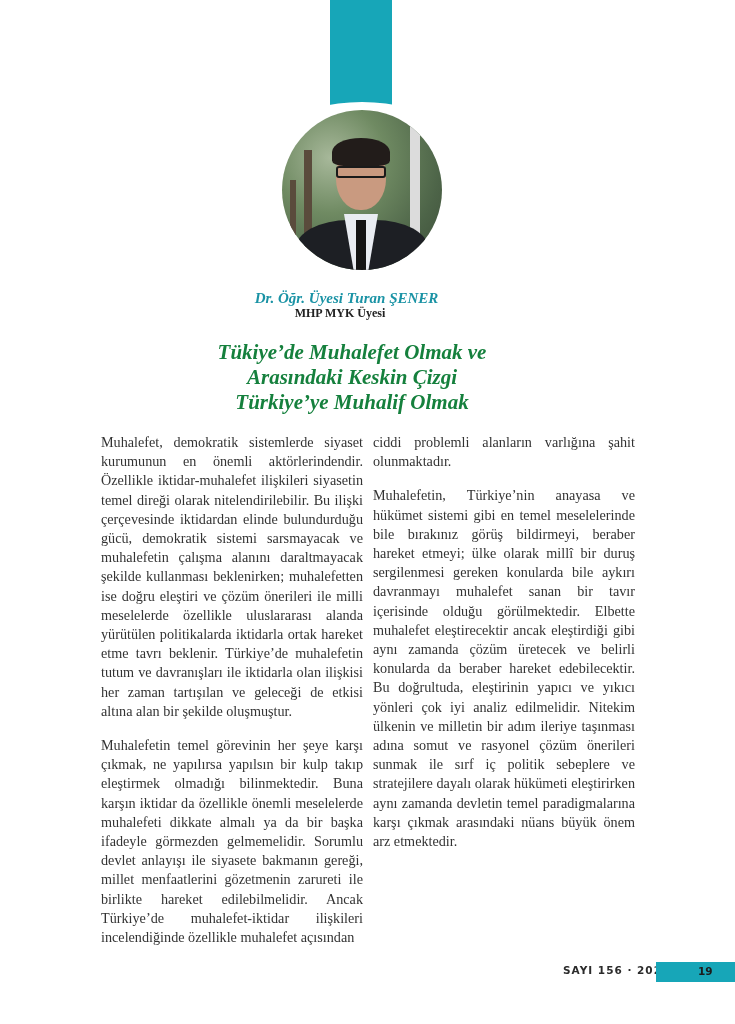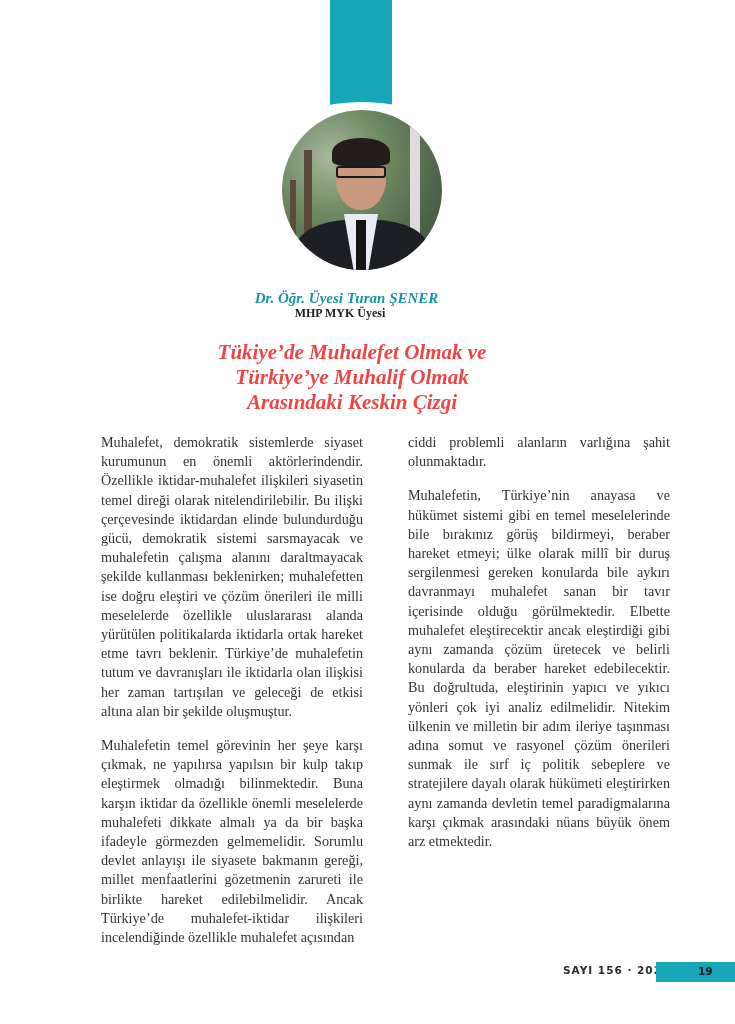--- a/index.html
+++ b/index.html
@@ -52,29 +52,29 @@
   .author {
     top: 290px; left: 0; padding-left: 60px; box-sizing: border-box;
     font-style: italic; font-weight: bold; font-size: 15px; color: #1a93a5;
   }
   .role {
     top: 306px; padding-left: 47px; box-sizing: border-box;
     font-weight: bold; font-size: 12px; color: #222;
   }
   .title {
     position: absolute; top: 340px; left: 0; width: 644px; padding-left: 60px; box-sizing: border-box;
-    text-align: center; font-style: italic; font-weight: bold; font-size: 21px; line-height: 25px; color: #ef4444;
+    text-align: center; font-style: italic; font-weight: bold; font-size: 21px; line-height: 25px; color: #15803d;
   }
   .title div { white-space: nowrap; }
   .col {
     position: absolute; top: 433px; width: 262px;
     font-size: 14.2px; line-height: 19.2px; text-align: justify; color: #333;
   }
   .col-left { left: 101px; font-family: Liberation Serif, serif; }
-  .col-right { left: 373px; margin-left: 35px; }
+  .col-right { left: 373px; }
   .col p { margin: 0 0 15px 0; }
   .footer-text {
     position: absolute; left: 563px; top: 964px;
     font-family: "DejaVu Sans", "Liberation Sans", sans-serif;
     font-weight: bold; font-size: 10.5px; letter-spacing: 1px; color: #2b2b2b;
   }
   .footer-bar {
     position: absolute; left: 656px; top: 962px; width: 79px; height: 20px;
     background: #17a6b8;
   }
@@ -100,22 +100,22 @@
   <div class="head"></div>
   <div class="hair"></div>
   <div class="glasses"></div>
 </div>
 
 <div class="byline author">Dr. Öğr. Üyesi Turan ŞENER</div>
 <div class="byline role">MHP MYK Üyesi</div>
 
 <div class="title">
   <div>Tükiye’de Muhalefet Olmak ve</div>
+  <div>Arasındaki Keskin Çizgi</div>
   <div>Türkiye’ye Muhalif Olmak</div>
-  <div>Arasındaki Keskin Çizgi</div>
 </div>
 
 <div class="col col-left">
   <p>Muhalefet, demokratik sistemlerde siyaset kurumunun en önemli aktörlerindendir. Özellikle iktidar-muhalefet ilişkileri siyasetin temel direği olarak nitelendirilebilir. Bu ilişki çerçevesinde iktidardan elinde bulundurduğu gücü, demokratik sistemi sarsmayacak ve muhalefetin çalışma alanını daraltmayacak şekilde kullanması beklenirken; muhalefetten ise doğru eleştiri ve çözüm önerileri ile milli meselelerde özellikle uluslararası alanda yürütülen politikalarda iktidarla ortak hareket etme tavrı beklenir. Türkiye’de muhalefetin tutum ve davranışları ile iktidarla olan ilişkisi her zaman tartışılan ve geleceği de etkisi altına alan bir şekilde oluşmuştur.</p>
   <p>Muhalefetin temel görevinin her şeye karşı çıkmak, ne yapılırsa yapılsın bir kulp takıp eleştirmek olmadığı bilinmektedir. Buna karşın iktidar da özellikle önemli meselelerde muhalefeti dikkate almalı ya da bir başka ifadeyle görmezden gelmemelidir. Sorumlu devlet anlayışı ile siyasete bakmanın gereği, millet menfaatlerini gözetmenin zarureti ile birlikte hareket edilebilmelidir. Ancak Türkiye’de muhalefet-iktidar ilişkileri incelendiğinde özellikle muhalefet açısından</p>
 </div>
 
 <div class="col col-right">
   <p>ciddi problemli alanların varlığına şahit olunmaktadır.</p>
   <p>Muhalefetin, Türkiye’nin anayasa ve hükümet sistemi gibi en temel meselelerinde bile bırakınız görüş bildirmeyi, beraber hareket etmeyi; ülke olarak millî bir duruş sergilenmesi gereken konularda bile aykırı davranmayı muhalefet sanan bir tavır içerisinde olduğu görülmektedir. Elbette muhalefet eleştirecektir ancak eleştirdiği gibi aynı zamanda çözüm üretecek ve belirli konularda da beraber hareket edebilecektir. Bu doğrultuda, eleştirinin yapıcı ve yıkıcı yönleri çok iyi analiz edilmelidir. Nitekim ülkenin ve milletin bir adım ileriye taşınması adına somut ve rasyonel çözüm önerileri sunmak ile sırf iç politik sebeplere ve stratejilere dayalı olarak hükümeti eleştirirken aynı zamanda devletin temel paradigmalarına karşı çıkmak arasındaki nüans büyük önem arz etmektedir.</p>

